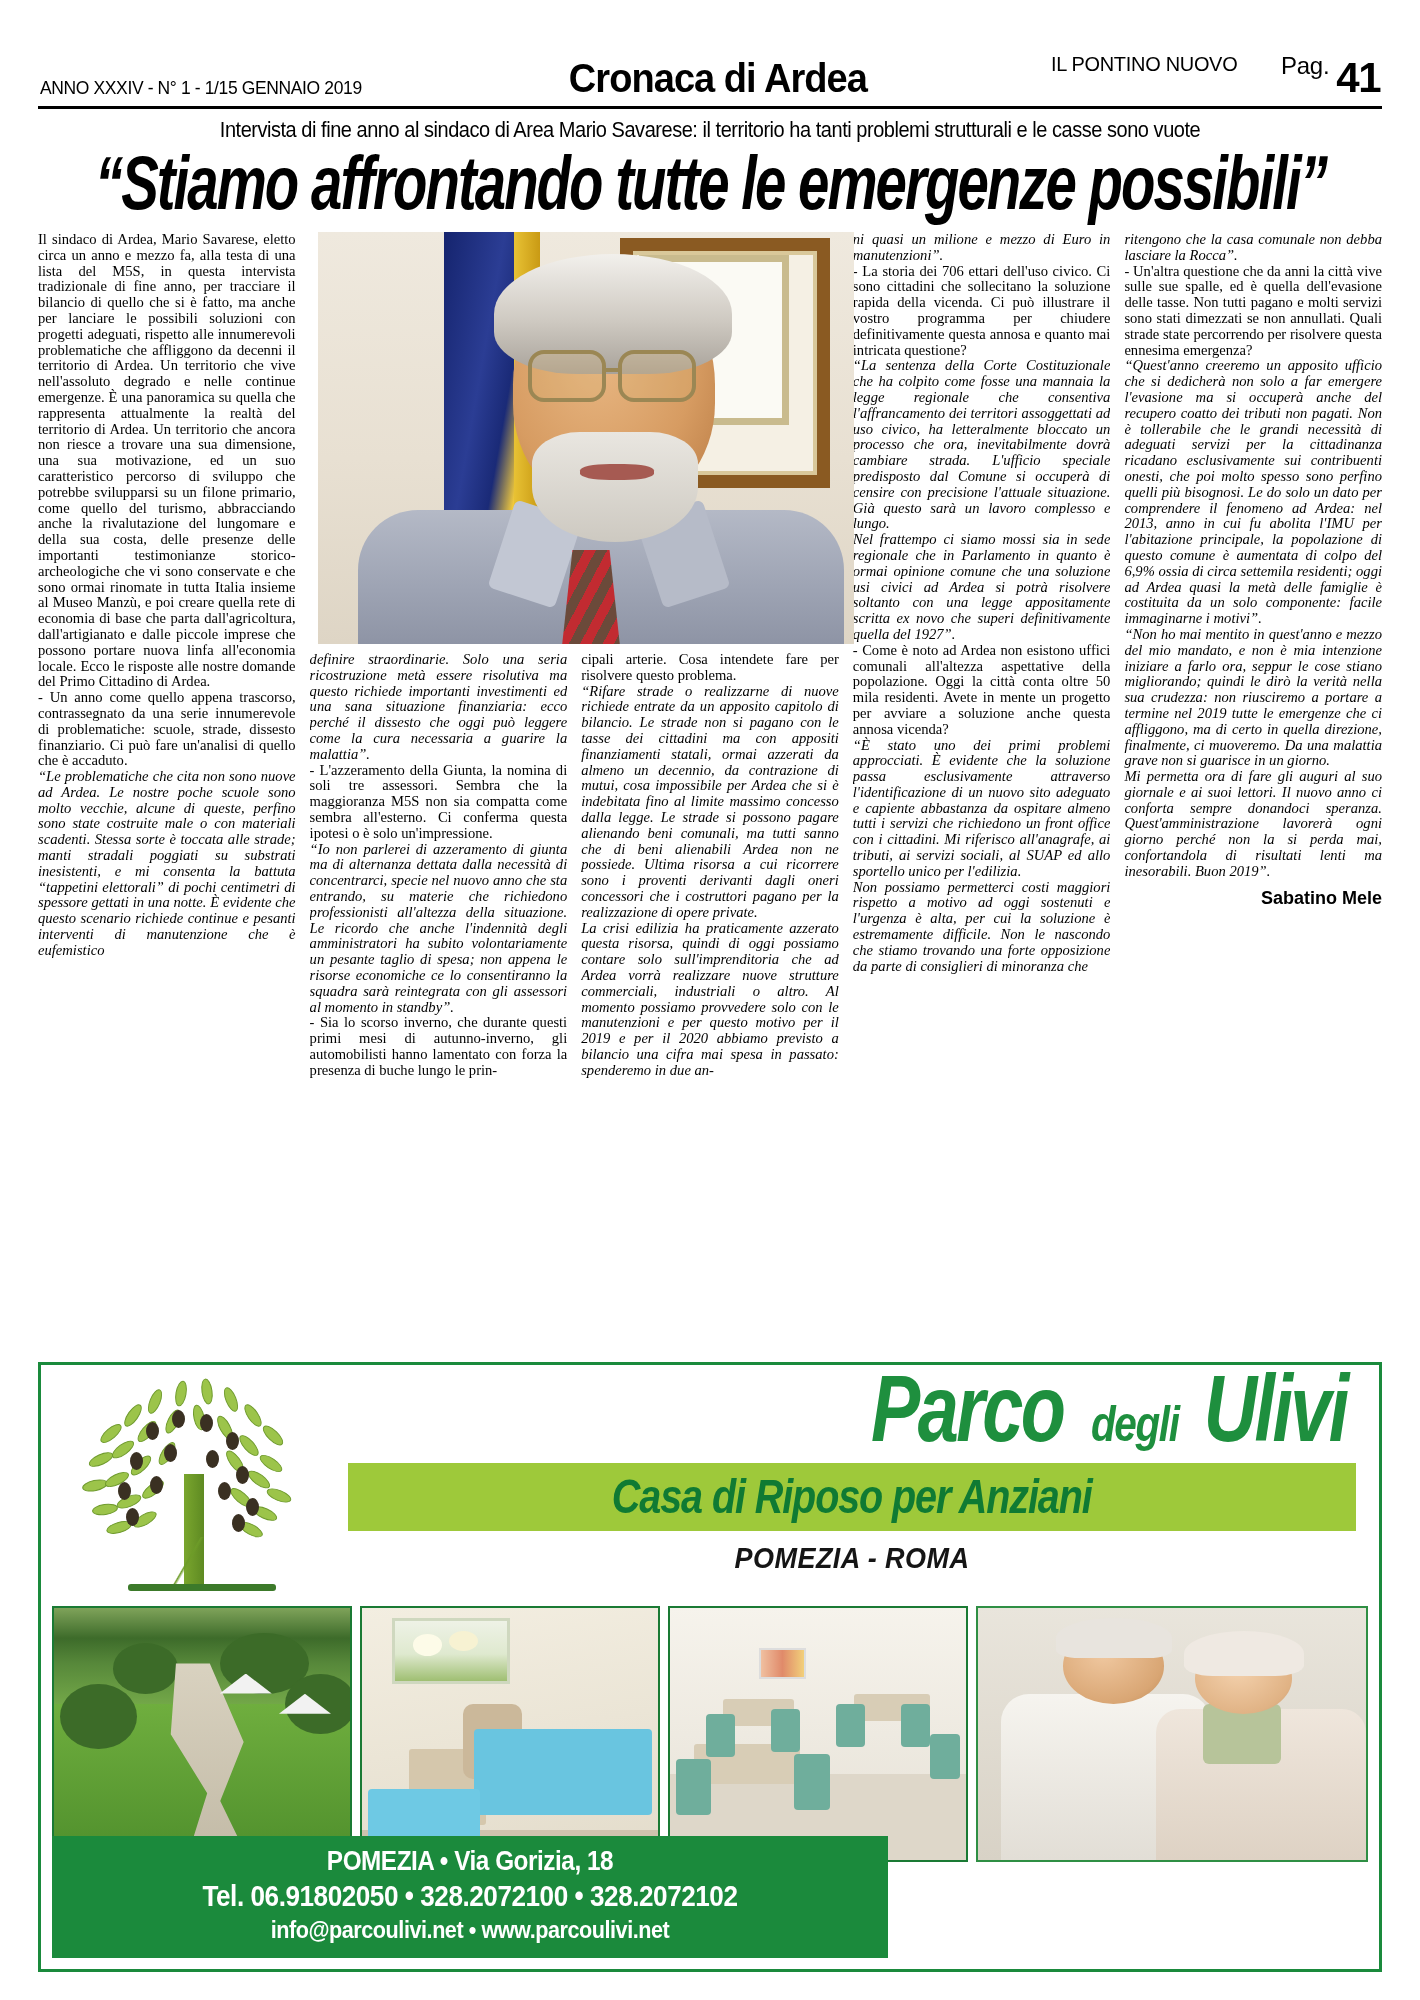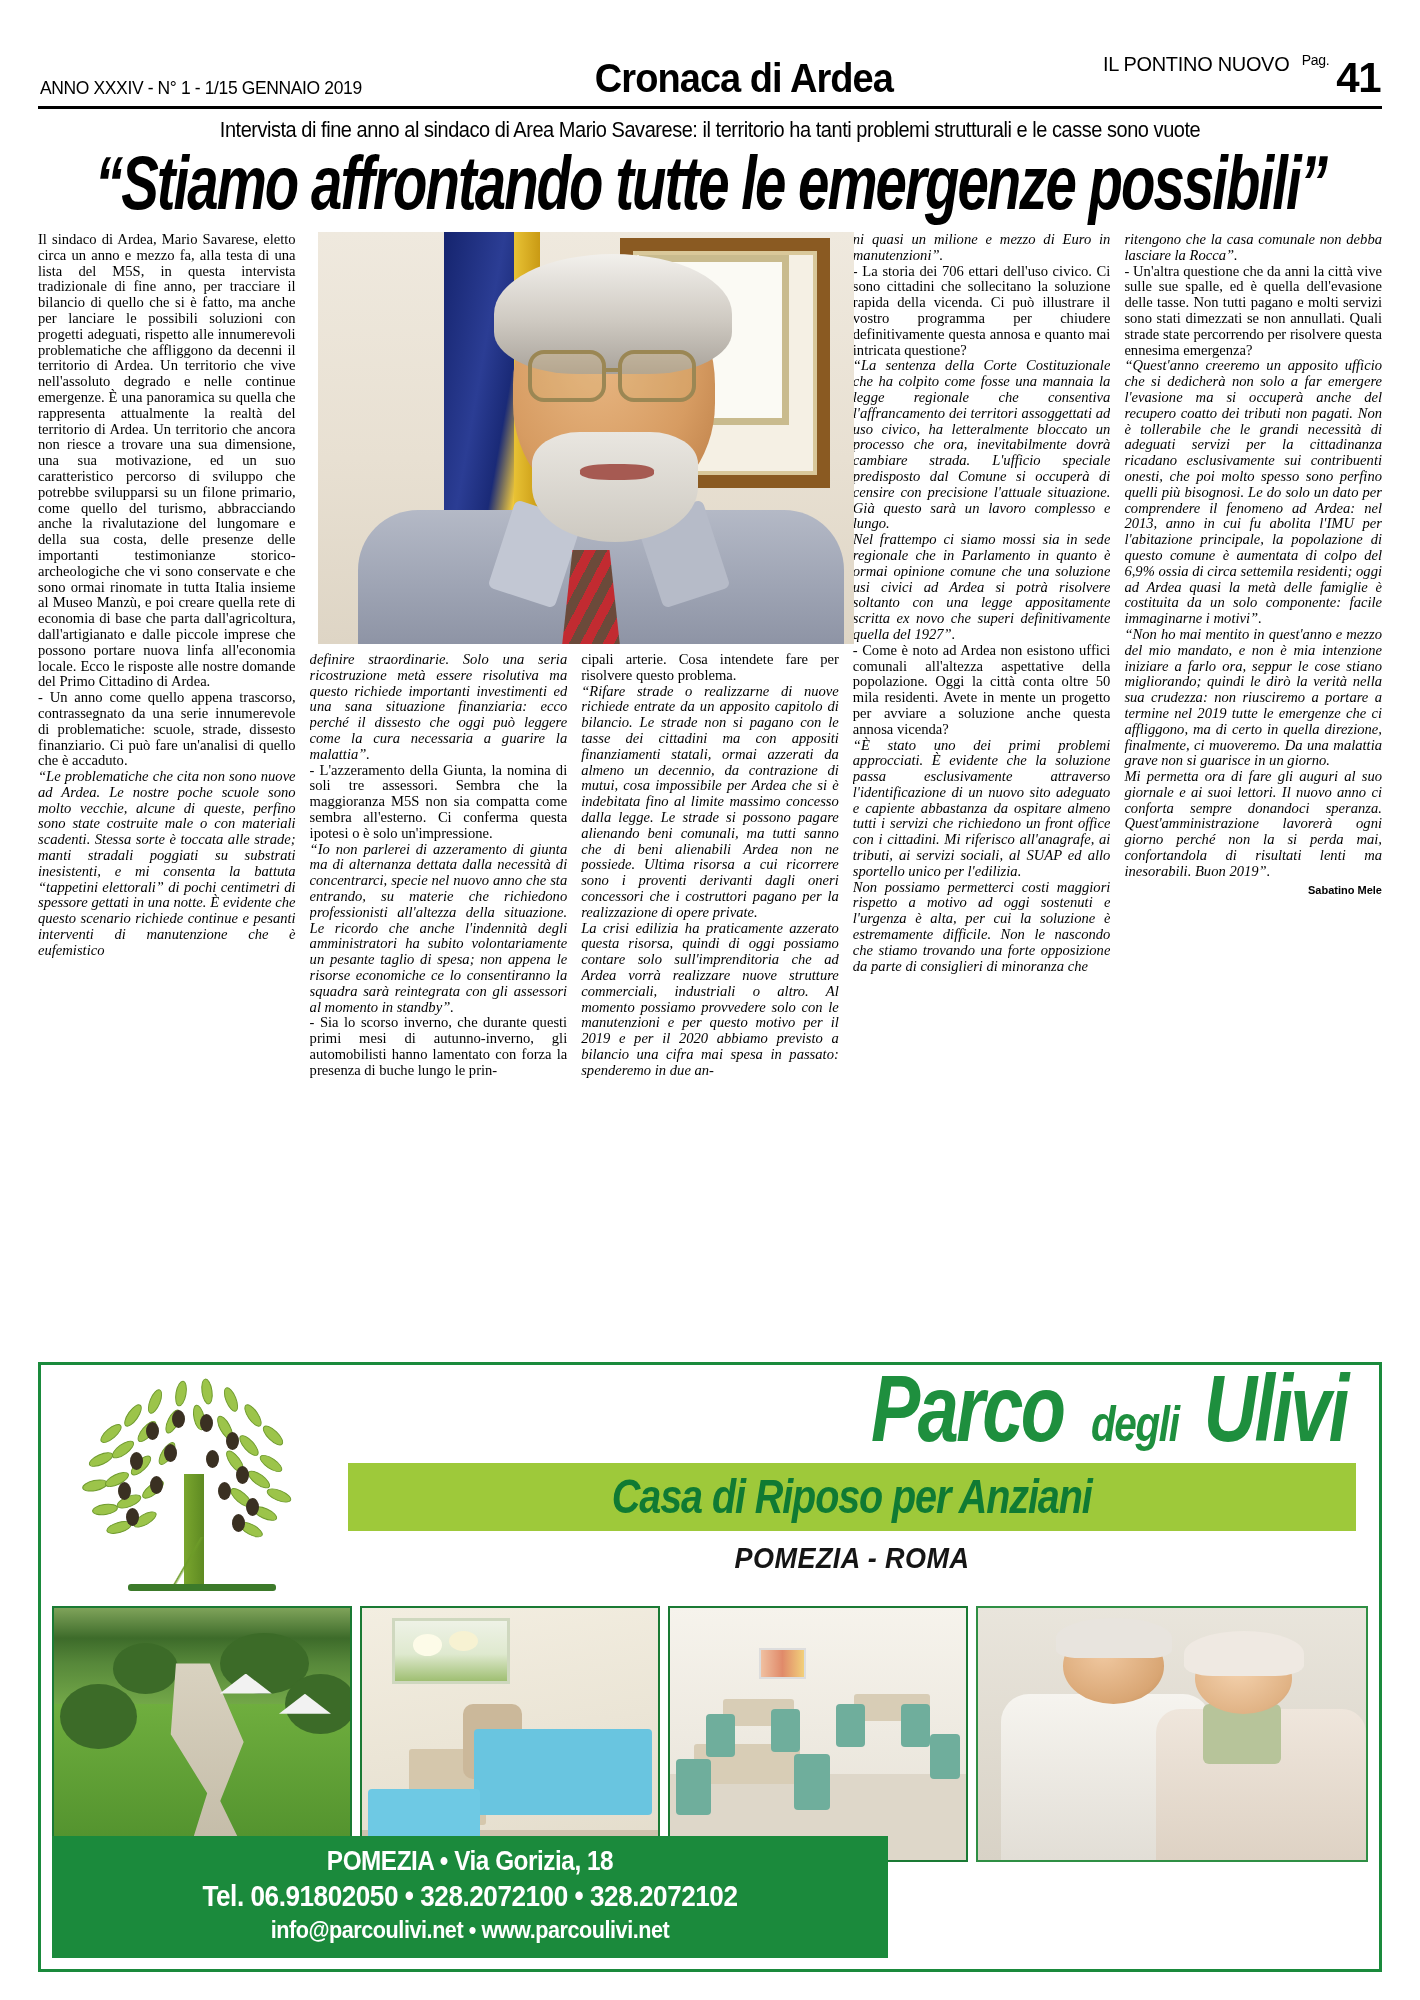--- a/index.html
+++ b/index.html
@@ -35,21 +35,21 @@
     display: flex; align-items: flex-start; gap: 7px;
     white-space: nowrap; padding-bottom: 2px;
   }
   .mast-right .pn {
     font-family: "Liberation Sans", sans-serif;
     font-size: 21px; letter-spacing: -0.3px;
     transform: scaleX(0.95);
   }
   .mast-right .pag {
     font-family: "Liberation Sans", sans-serif;
-    font-size: 14px; letter-spacing: -0.3px;
+    font-size: 24px; letter-spacing: -0.3px; margin-left: 32px;
   }
   .mast-right .pageno {
     font-family: "Liberation Sans", sans-serif;
     font-weight: bold; font-size: 42px; letter-spacing: -1.5px;
     position: relative; top: 2px;
   }
 
   
   .subhead {
     text-align: center;
@@ -87,21 +87,21 @@
     line-height: 15.8px;
     text-align: justify;
     hyphens: none;
     overflow: hidden;
   }
   .col p { text-indent: 0; }
   .col p.it { font-style: italic; }
   .col p.sig {
     font-family: "Liberation Sans", sans-serif;
     font-weight: bold; font-style: normal;
-    text-align: right; font-size: 11px; margin-top: 3px;
+    text-align: right; font-size: 18px; margin-top: 11px;
   }
 
   
   .photo-mayor {
     position: absolute;
     left: 280px; top: 0;
     width: 536px; height: 412px;
     overflow: hidden;
     background: #cfc6b8;
   }

